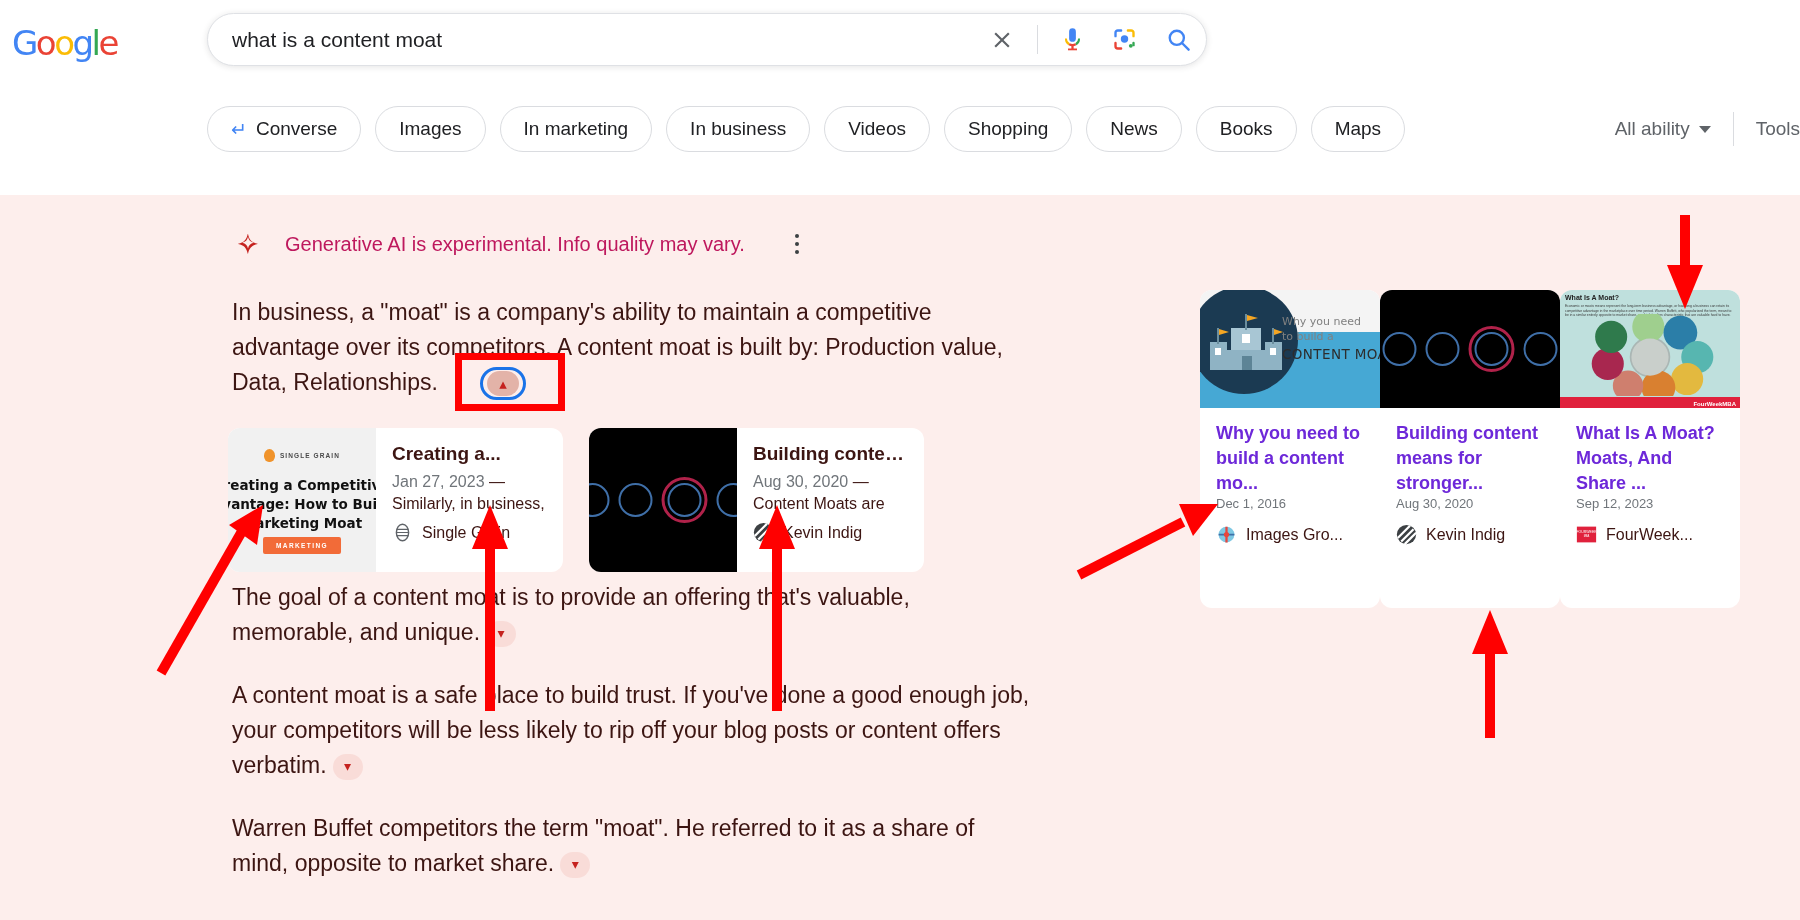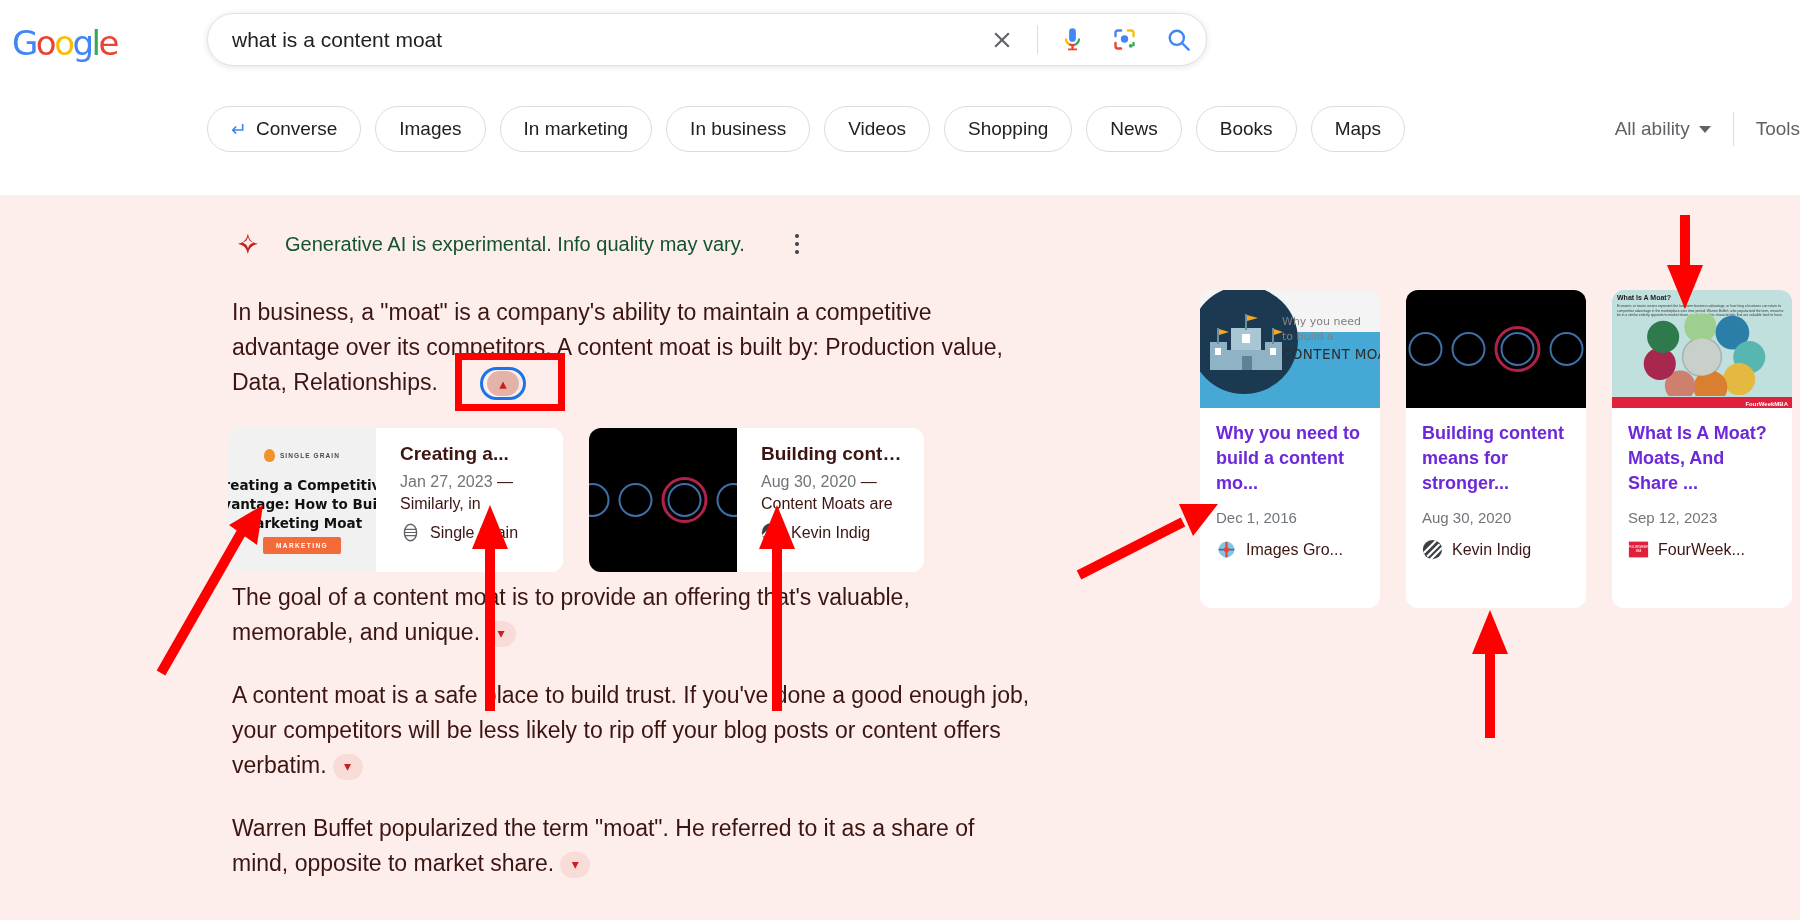--- a/index.html
+++ b/index.html
@@ -76,21 +76,21 @@
   
   .sge-panel {
     position:absolute; left:0; top:195px; width:1800px; height:725px;
     background:#fdeeec;
   }
   .sge-notice {
     position:absolute; left:232px; top:228px;
     display:flex; align-items:center; gap:21px;
   }
   .spark-ico { width:32px; height:32px; }
-  .notice-txt { font-size:20px; color:#14532d; white-space:nowrap; }
+  .notice-txt { font-size:20px; color:#be185d; white-space:nowrap; }
   .kebab {
     margin-left:18px; width:26px; height:30px;
     display:flex; flex-direction:column; align-items:center; justify-content:center; gap:4px;
     cursor:pointer;
   }
   .kebab i { display:block; width:4px; height:4px; border-radius:50%; background:#3c4043; }
 
   .answer-col { position:absolute; left:232px; top:295px; width:920px; }
   .ans-para {
     font-size:23px; line-height:35px; color:#3c1512;
@@ -122,21 +122,21 @@
     color:#c5221f; font-size:15px; z-index:8;
   }
 
   
   .cite-row { position:absolute; left:228px; top:428px; display:flex; gap:26px; }
   .cite-card {
     width:335px; height:144px; border-radius:12px; overflow:hidden;
     background:#fff; display:flex; cursor:pointer;
   }
   .cite-thumb { width:148px; height:144px; flex:none; position:relative; overflow:hidden; }
-  .cite-body { flex:1; padding:14px 14px 0 24px; min-width:0; }
+  .cite-body { flex:1; padding:14px 14px 0 16px; min-width:0; }
   .cite-title {
     font-size:19px; font-weight:bold; color:#3c1512;
     white-space:nowrap; overflow:hidden; text-overflow:ellipsis; line-height:24px;
   }
   .cite-snip {
     font-size:16px; line-height:22px; color:#3c1512; margin-top:5px;
     max-height:44px; overflow:hidden;
   }
   .cite-snip .cs-date { color:#70757a; }
   .cite-src { display:flex; align-items:center; gap:9px; margin-top:7px; font-size:16px; color:#3c1512; }
@@ -160,33 +160,33 @@
   
   .ki-thumb { background:#000; }
   .ki-rings { position:absolute; top:50%; left:50%; transform:translate(-50%,-50%); display:flex; align-items:center; gap:9px;}
   .ki-ring { width:34px; height:34px; border:2px solid #3f6fa8; border-radius:50%; }
   .ki-hl { position:relative; width:46px; height:46px; display:flex; align-items:center; justify-content:center; }
   .ki-hl:before {
     content:""; position:absolute; inset:0; border:3px solid #b0224a; border-radius:50%;
   }
 
   
-  .rail { position:absolute; left:1200px; top:290px; display:flex; gap:26px; }
+  .rail { position:absolute; left:1200px; top:290px; display:flex; }
   .rail-card {
     width:180px; height:318px; border-radius:12px; overflow:hidden;
     background:#fff; cursor:pointer; flex:none;
     display:flex; flex-direction:column;
   }
   .rc-thumb { height:118px; position:relative; overflow:hidden; flex:none; }
   .rc-body { padding:13px 14px 0 16px; }
   .rc-title {
     font-size:18px; font-weight:bold; color:#6d28d9; line-height:25px;
     max-height:75px; overflow:hidden;
   }
-  .rc-date { font-size:15px; color:#70757a; margin-top:13px; }
+  .rc-date { font-size:13px; color:#70757a; }
   .rc-src { display:flex; align-items:center; gap:9px; margin-top:13px; font-size:16px; color:#3c1512; white-space:nowrap; }
 
   
   .px-thumb { background:#f4f4f4; }
   .px-band { position:absolute; left:0; right:0; top:42px; height:76px; background:#46a8d4; }
   .px-circle { position:absolute; left:-10px; top:-4px; width:108px; height:108px; border-radius:50%; background:#1b3a52; }
   .px-castle { position:absolute; left:8px; top:22px; width:78px; height:62px; }
   .px-t1 { position:absolute; left:82px; top:24px; font-size:11px; color:#808080; line-height:15px; font-family:"DejaVu Sans",sans-serif;}
   .px-t2 { position:absolute; left:82px; top:56px; font-size:13.5px; color:#2d2d2d; letter-spacing:.4px; font-family:"DejaVu Sans",sans-serif; white-space:nowrap;}
   
@@ -318,21 +318,21 @@
 
     <div style="height:20px;"></div>
 
     <div class="ans-para" style="width:800px;">
       <span>A content moat is a safe place to build trust. If you've done a good enough job, your competitors will be less likely to rip off your blog posts or content offers verbatim.</span><span class="chev-btn">▾</span>
     </div>
 
     <div style="height:20px;"></div>
 
     <div class="ans-para" style="width:800px;">
-      <span>Warren Buffet popularized the term "moat". He referred to it as a share of mind, opposite to market share.</span><span class="chev-btn">▾</span>
+      <span>Warren Buffet competitors the term "moat". He referred to it as a share of mind, opposite to market share.</span><span class="chev-btn">▾</span>
     </div>
   </div>
 
   <div class="chev-inline">▴</div>
   <div class="chev-focus-ring"></div>
   <div class="hl-box"></div>
 
   <div class="cite-row">
 
     <div class="cite-card">

